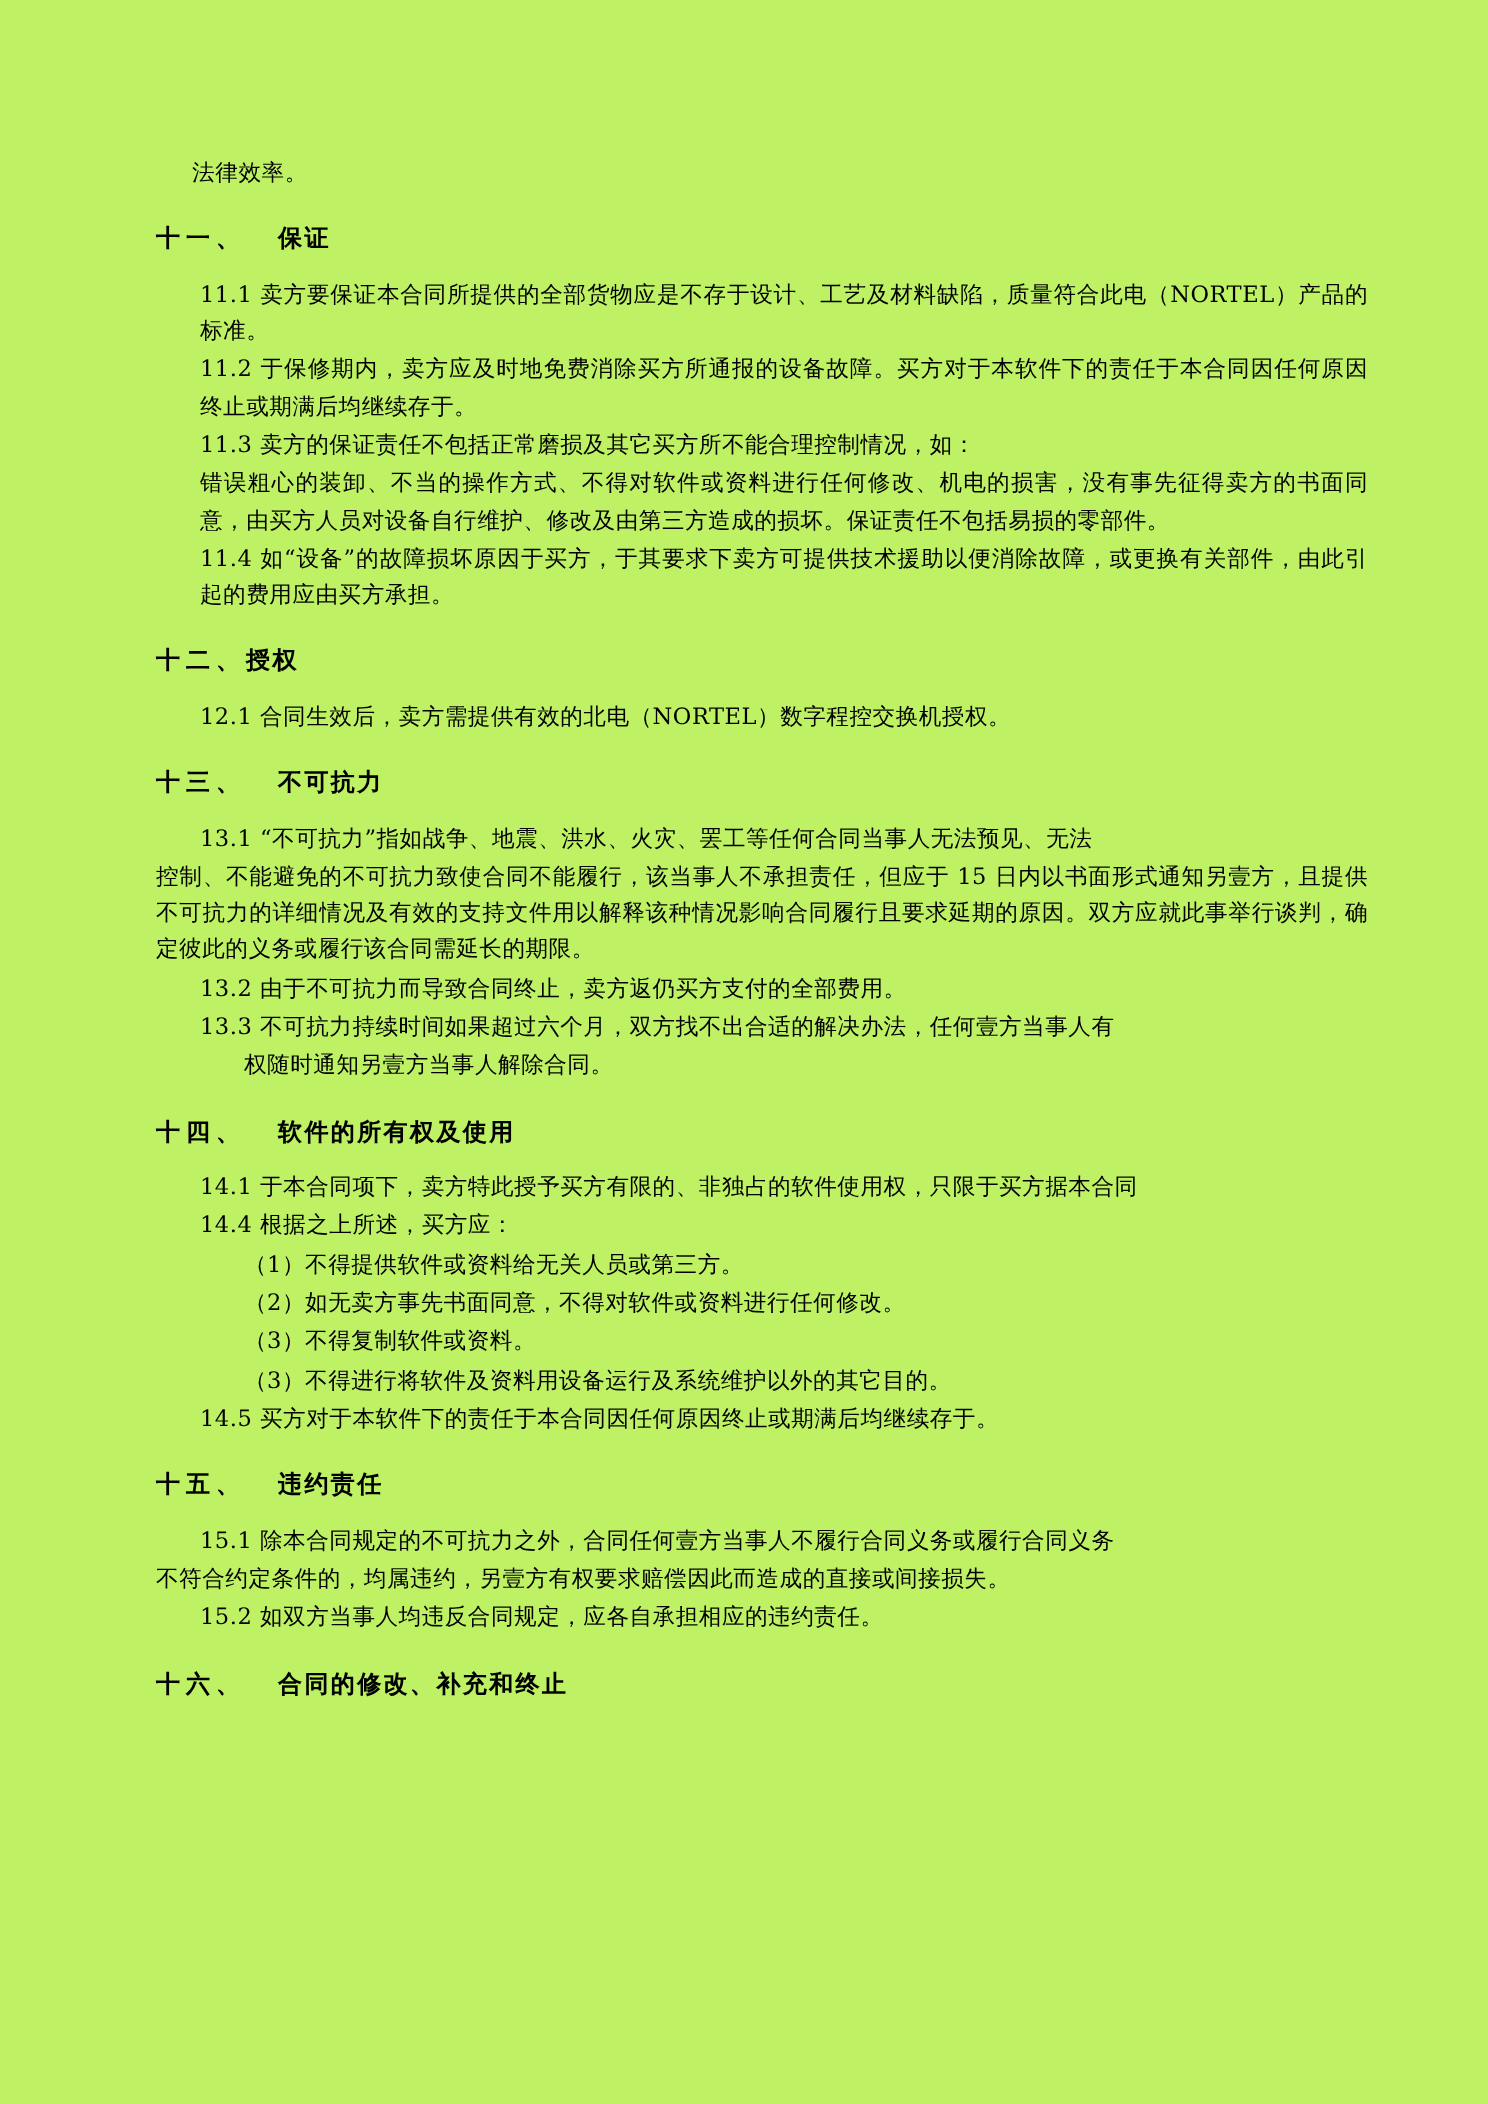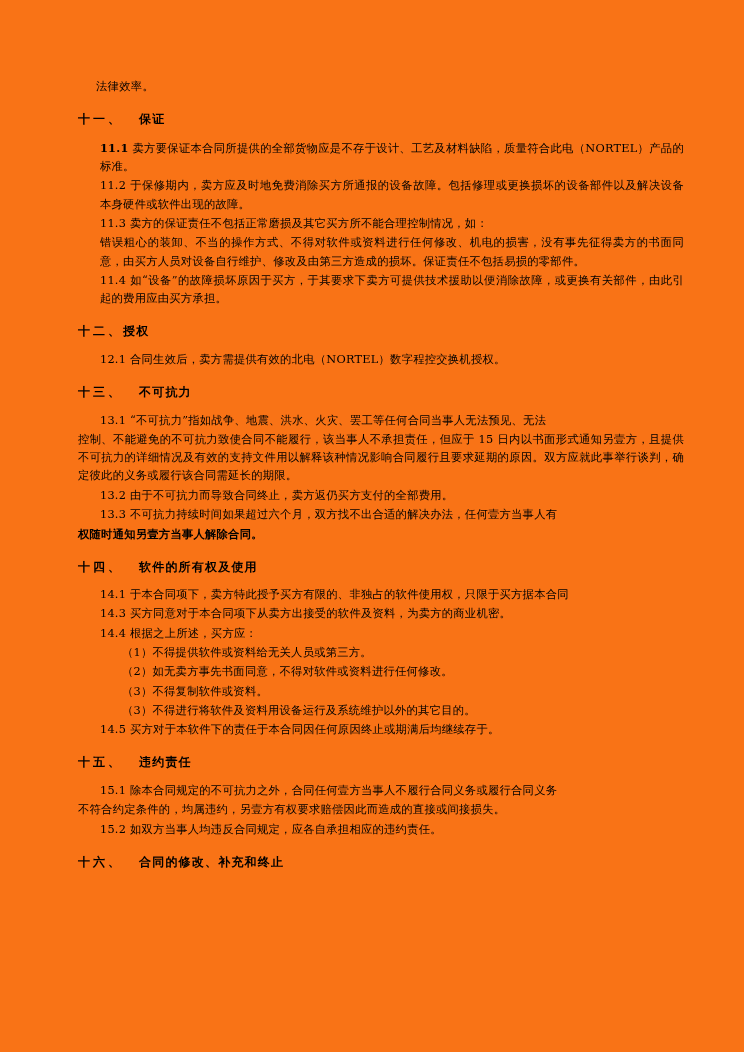--- a/index.html
+++ b/index.html
@@ -4,21 +4,21 @@
 <style>
   html, body {
     margin: 0;
     padding: 0;
     background: #f0f0f0;
   }
   .page {
     position: relative;
     width: 744px;
     height: 1052px;
-    background: #f97316;
+    background: #bef264;
     margin: 0 auto;
     box-sizing: border-box;
     padding: 78px 60px 40px 78px;
     font-family: "DejaVu Serif", "Liberation Serif", serif;
     color: #000000;
     overflow: hidden;
   }
   .doc {
     font-size: 11.3px;
     line-height: 1.62;
@@ -42,27 +42,27 @@
     display: inline-block;
     width: 16px;
   }
   p.cl {
     margin: 0 0 1px 0;
     text-indent: 0;
     letter-spacing: 0.25px;
     text-align: justify;
   }
   p.cl.bold-lead .lbl {
-    font-weight: bold;
+    font-weight: normal;
   }
   p.indent1 {
     margin-left: 22px;
   }
   p.indent2 {
-    font-weight: bold;
+    margin-left: 44px;
   }
   .sub {
     margin: 0 0 1px 44px;
     letter-spacing: 0.25px;
   }
 </style>
 </head>
 <body>
 
 <div class="page">
@@ -72,21 +72,21 @@
 
     <h2 class="sec">
       <span class="num">十一、</span><span class="gap"></span><span>保证</span>
     </h2>
     <p class="cl indent1 bold-lead">
       <span class="lbl">11.1</span>
       <span>卖方要保证本合同所提供的全部货物应是不存于设计、工艺及材料缺陷，质量符合此电（NORTEL）产品的标准。</span>
     </p>
     <p class="cl indent1">
       <span>11.2</span>
-      <span>于保修期内，卖方应及时地免费消除买方所通报的设备故障。包括修理或更换损坏的设备部件以及解决设备本身硬件或软件出现的故障。</span>
+      <span>于保修期内，卖方应及时地免费消除买方所通报的设备故障。买方对于本软件下的责任于本合同因任何原因终止或期满后均继续存于。</span>
     </p>
     <p class="cl indent1">
       <span>11.3</span>
       <span>卖方的保证责任不包括正常磨损及其它买方所不能合理控制情况，如：</span>
     </p>
     <p class="cl indent1">错误粗心的装卸、不当的操作方式、不得对软件或资料进行任何修改、机电的损害，没有事先征得卖方的书面同意，由买方人员对设备自行维护、修改及由第三方造成的损坏。保证责任不包括易损的零部件。</p>
     <p class="cl indent1">
       <span>11.4</span>
       <span>如“设备”的故障损坏原因于买方，于其要求下卖方可提供技术援助以便消除故障，或更换有关部件，由此引起的费用应由买方承担。</span>
     </p>
@@ -118,24 +118,20 @@
     <p class="cl indent2">权随时通知另壹方当事人解除合同。</p>
 
     <h2 class="sec">
       <span class="num">十四、</span><span class="gap"></span><span>软件的所有权及使用</span>
     </h2>
     <p class="cl indent1">
       <span>14.1</span>
       <span>于本合同项下，卖方特此授予买方有限的、非独占的软件使用权，只限于买方据本合同</span>
     </p>
     <p class="cl indent1">
-      <span>14.3</span>
-      <span>买方同意对于本合同项下从卖方出接受的软件及资料，为卖方的商业机密。</span>
-    </p>
-    <p class="cl indent1">
       <span>14.4</span>
       <span>根据之上所述，买方应：</span>
     </p>
     <p class="sub">（1）不得提供软件或资料给无关人员或第三方。</p>
     <p class="sub">（2）如无卖方事先书面同意，不得对软件或资料进行任何修改。</p>
     <p class="sub">（3）不得复制软件或资料。</p>
     <p class="sub">（3）不得进行将软件及资料用设备运行及系统维护以外的其它目的。</p>
     <p class="cl indent1">
       <span>14.5</span>
       <span>买方对于本软件下的责任于本合同因任何原因终止或期满后均继续存于。</span>

